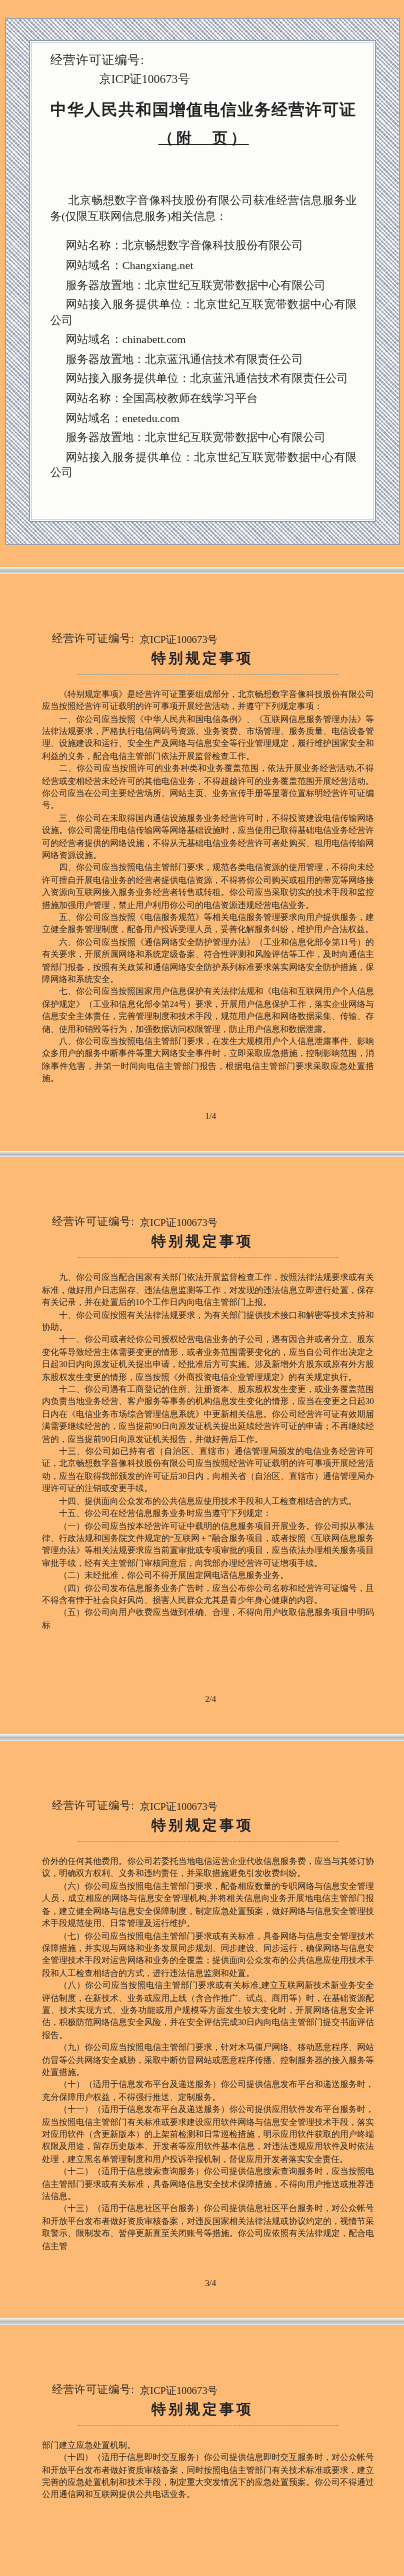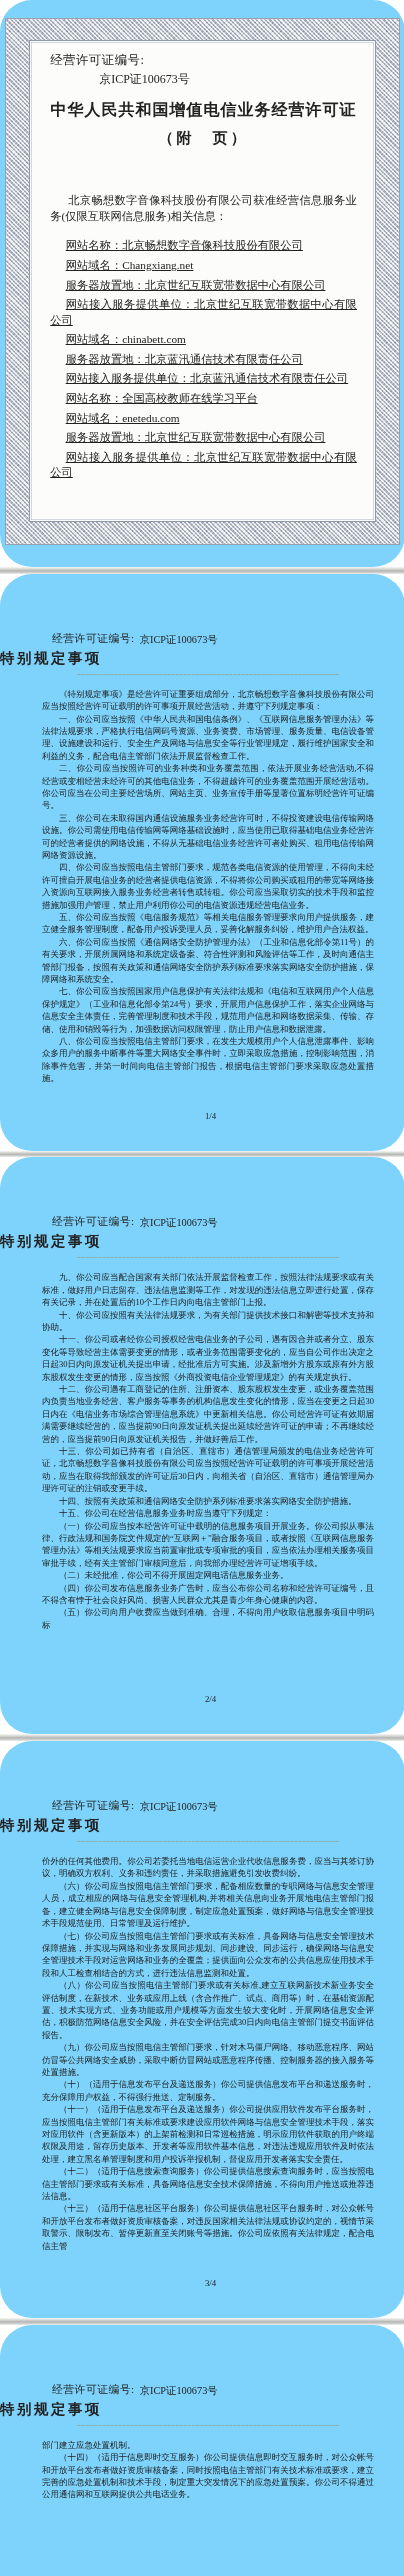--- a/index.html
+++ b/index.html
@@ -4,24 +4,23 @@
 <style>
   html,body{margin:0;padding:0;background:#ffffff;}
   body{
     width:405px;
     font-family:"Liberation Serif","DejaVu Serif",serif;
     color:#222222;
   }
   .page{
     position:relative;
     width:405px;
-    background:#7dd3fc;
+    background:#fdba74;
     overflow:hidden;
     box-sizing:border-box;
-    border-radius:32px;
   }
   .sep{
     height:6.7px;
     background:linear-gradient(180deg,#f5f7f4 0%,#dadcd8 25%,#b6b7b4 55%,#cfd0cd 80%,#efefec 100%);
   }
   
   .cert-page{height:567px;padding:17.5px 4.6px 0;}
   .cert-frame{
     height:527px;
     box-sizing:border-box;
@@ -38,37 +37,37 @@
     height:100%;
     box-sizing:border-box;
     background:#fcfcfa;
     border:0.5px solid #8f99ac;
     box-shadow:inset 0 0 0 1px #fcfcfa, inset 0 0 0 1.5px #a9b1c1;
     padding:11.3px 18.5px 0 20.6px;
   }
   .cert-no-label{font-size:12.4px;letter-spacing:0.5px;}
   .cert-no-value{font-size:12px;margin:2.1px 0 0 49px;}
   .cert-title{font-size:16px;font-weight:bold;text-align:center;margin:11.3px 0 0;letter-spacing:1px;}
-  .cert-subtitle{font-size:15px;font-weight:bold;text-align:center;margin:8.2px 0 0;letter-spacing:3.1px;}
+  .cert-subtitle{font-size:15px;font-weight:bold;text-align:center;margin:8.2px 0 0;letter-spacing:3.1px;text-decoration:underline;}
   .cert-intro{
     font-size:11.3px;line-height:16.5px;margin:44px 0 0;
     text-indent:1.6em;text-align:justify;word-break:break-all;
   }
-  .cert-entries{margin-top:13.4px;text-decoration:underline;}
+  .cert-entries{margin-top:13.4px;}
   .cert-entry{
     font-size:11.3px;line-height:15.5px;margin:0 0 4.1px;
     text-indent:15.5px;text-align:justify;word-break:break-all;
   }
   
   .prov-page{height:577px;}
   .prov-header{position:absolute;top:58px;left:52px;font-size:10.8px;letter-spacing:0.5px;}
   .prov-header .num{font-size:10.3px;margin-left:5.2px;position:relative;top:1px;letter-spacing:0;}
   .prov-title{
     position:absolute;top:75px;left:0;right:0;margin:0;
-    text-align:left;font-size:14.4px;font-weight:bold;letter-spacing:2.6px;
+    text-align:center;font-size:14.4px;font-weight:bold;letter-spacing:2.6px;
   }
   .zigzag{
     position:absolute;top:100px;left:77px;right:66px;height:3.1px;opacity:.75;
     background:
       linear-gradient(135deg,#94a096 25%,transparent 25%) -2.1px 0/4.1px 3.1px repeat-x,
       linear-gradient(225deg,#94a096 25%,transparent 25%) -2.1px 0/4.1px 3.1px repeat-x;
   }
   .prov-body{
     position:absolute;top:114px;left:42px;right:31px;
     font-size:8.5px;line-height:12.4px;text-align:justify;word-break:break-all;
@@ -145,21 +144,21 @@
         </div>
         <h2 class="prov-title">特别规定事项</h2>
         <div class="zigzag"></div>
         <div class="prov-body">
 
         <p>九、你公司应当配合国家有关部门依法开展监督检查工作，按照法律法规要求或有关标准，做好用户日志留存、违法信息监测等工作，对发现的违法信息立即进行处置，保存有关记录，并在处置后的10个工作日内向电信主管部门上报。</p>
             <p>十、你公司应按照有关法律法规要求，为有关部门提供技术接口和解密等技术支持和协助。</p>
             <p>十一、你公司或者经你公司授权经营电信业务的子公司，遇有因合并或者分立、股东变化等导致经营主体需要变更的情形，或者业务范围需要变化的，应当自公司作出决定之日起30日内向原发证机关提出申请，经批准后方可实施。涉及新增外方股东或原有外方股东股权发生变更的情形，应当按照《外商投资电信企业管理规定》的有关规定执行。</p>
             <p>十二、你公司遇有工商登记的住所、注册资本、股东股权发生变更，或业务覆盖范围内负责当地业务经营、客户服务等事务的机构信息发生变化的情形，应当在变更之日起30日内在《电信业务市场综合管理信息系统》中更新相关信息。你公司经营许可证有效期届满需要继续经营的，应当提前90日向原发证机关提出延续经营许可证的申请；不再继续经营的，应当提前90日向原发证机关报告，并做好善后工作。</p>
             <p>十三、你公司如已持有省（自治区、直辖市）通信管理局颁发的电信业务经营许可证，北京畅想数字音像科技股份有限公司应当按照经营许可证载明的许可事项开展经营活动，应当在取得我部颁发的许可证后30日内，向相关省（自治区、直辖市）通信管理局办理许可证的注销或变更手续。</p>
-            <p>十四、按照有关政策和通信网络安全防护系列标准要求落实网络安全防护措施。</p>
+            <p>十四、提供面向公众发布的公共信息应使用技术手段和人工检查相结合的方式。</p>
             <p>十五、你公司在经营信息服务业务时应当遵守下列规定：</p>
             <p>（一）你公司应当按本经营许可证中载明的信息服务项目开展业务。你公司拟从事法律、行政法规和国务院文件规定的“互联网＋”融合服务项目，或者按照《互联网信息服务管理办法》等相关法规要求应当前置审批或专项审批的项目，应当依法办理相关服务项目审批手续，经有关主管部门审核同意后，向我部办理经营许可证增项手续。</p>
             <p>（二）未经批准，你公司不得开展固定网电话信息服务业务。</p>
             <p>（四）你公司发布信息服务业务广告时，应当公布你公司名称和经营许可证编号，且不得含有悖于社会良好风尚、损害人民群众尤其是青少年身心健康的内容。</p>
             <p>（五）你公司向用户收费应当做到准确、合理，不得向用户收取信息服务项目中明码标</p>
           </div>
         <div class="page-num">2/4</div>
       </section>
     </div>
       <div class="prov-item">

